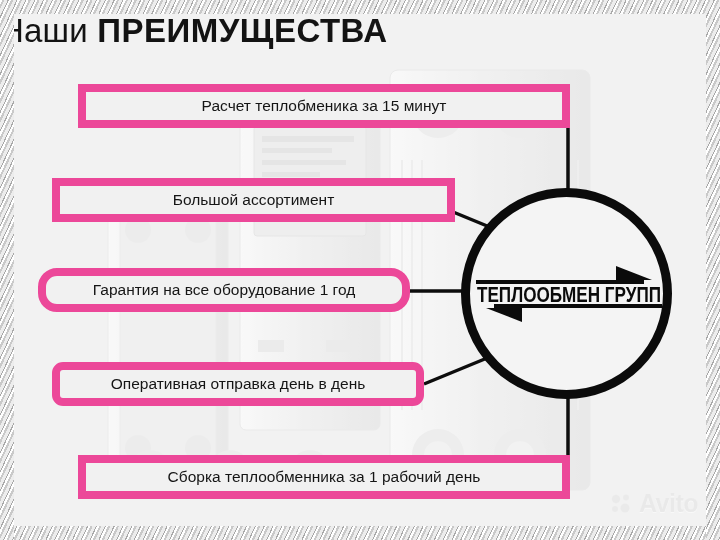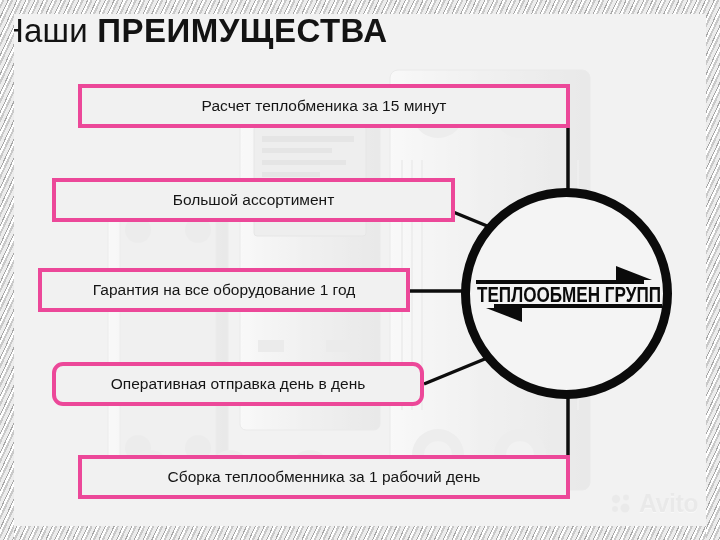--- a/index.html
+++ b/index.html
@@ -76,33 +76,33 @@
     left: 0; top: 0;
     width: 720px; height: 540px;
     z-index: 3;
   }
 
   
   .fbox {
     position: absolute;
     z-index: 4;
     background: #f1f1f1;
-    border: 4px solid #ec4899;
+    border: 8px solid #ec4899;
     box-sizing: border-box;
     display: flex;
     align-items: center;
     justify-content: center;
     color: #151515;
     font-size: 15.5px;
     font-weight: 400;
     white-space: nowrap;
   }
   .fbox.b1 { left: 78px;  top: 84px;  width: 492px; height: 44px; }
   .fbox.b2 { left: 52px;  top: 178px; width: 403px; height: 44px; }
-  .fbox.b3 { left: 38px;  top: 268px; width: 372px; height: 44px; }
+  .fbox.b3 { left: 38px;  top: 268px; width: 372px; height: 44px; border-radius: 19px; }
   .fbox.b4 { left: 52px;  top: 362px; width: 372px; height: 44px; border-radius: 11px; }
   .fbox.b5 { left: 78px;  top: 455px; width: 492px; height: 44px; }
 
   
   .logo-circle {
     position: absolute;
     z-index: 5;
     left: 461px; top: 188px;
     width: 211px; height: 211px;
     border: 9px solid #0b0b0b;

